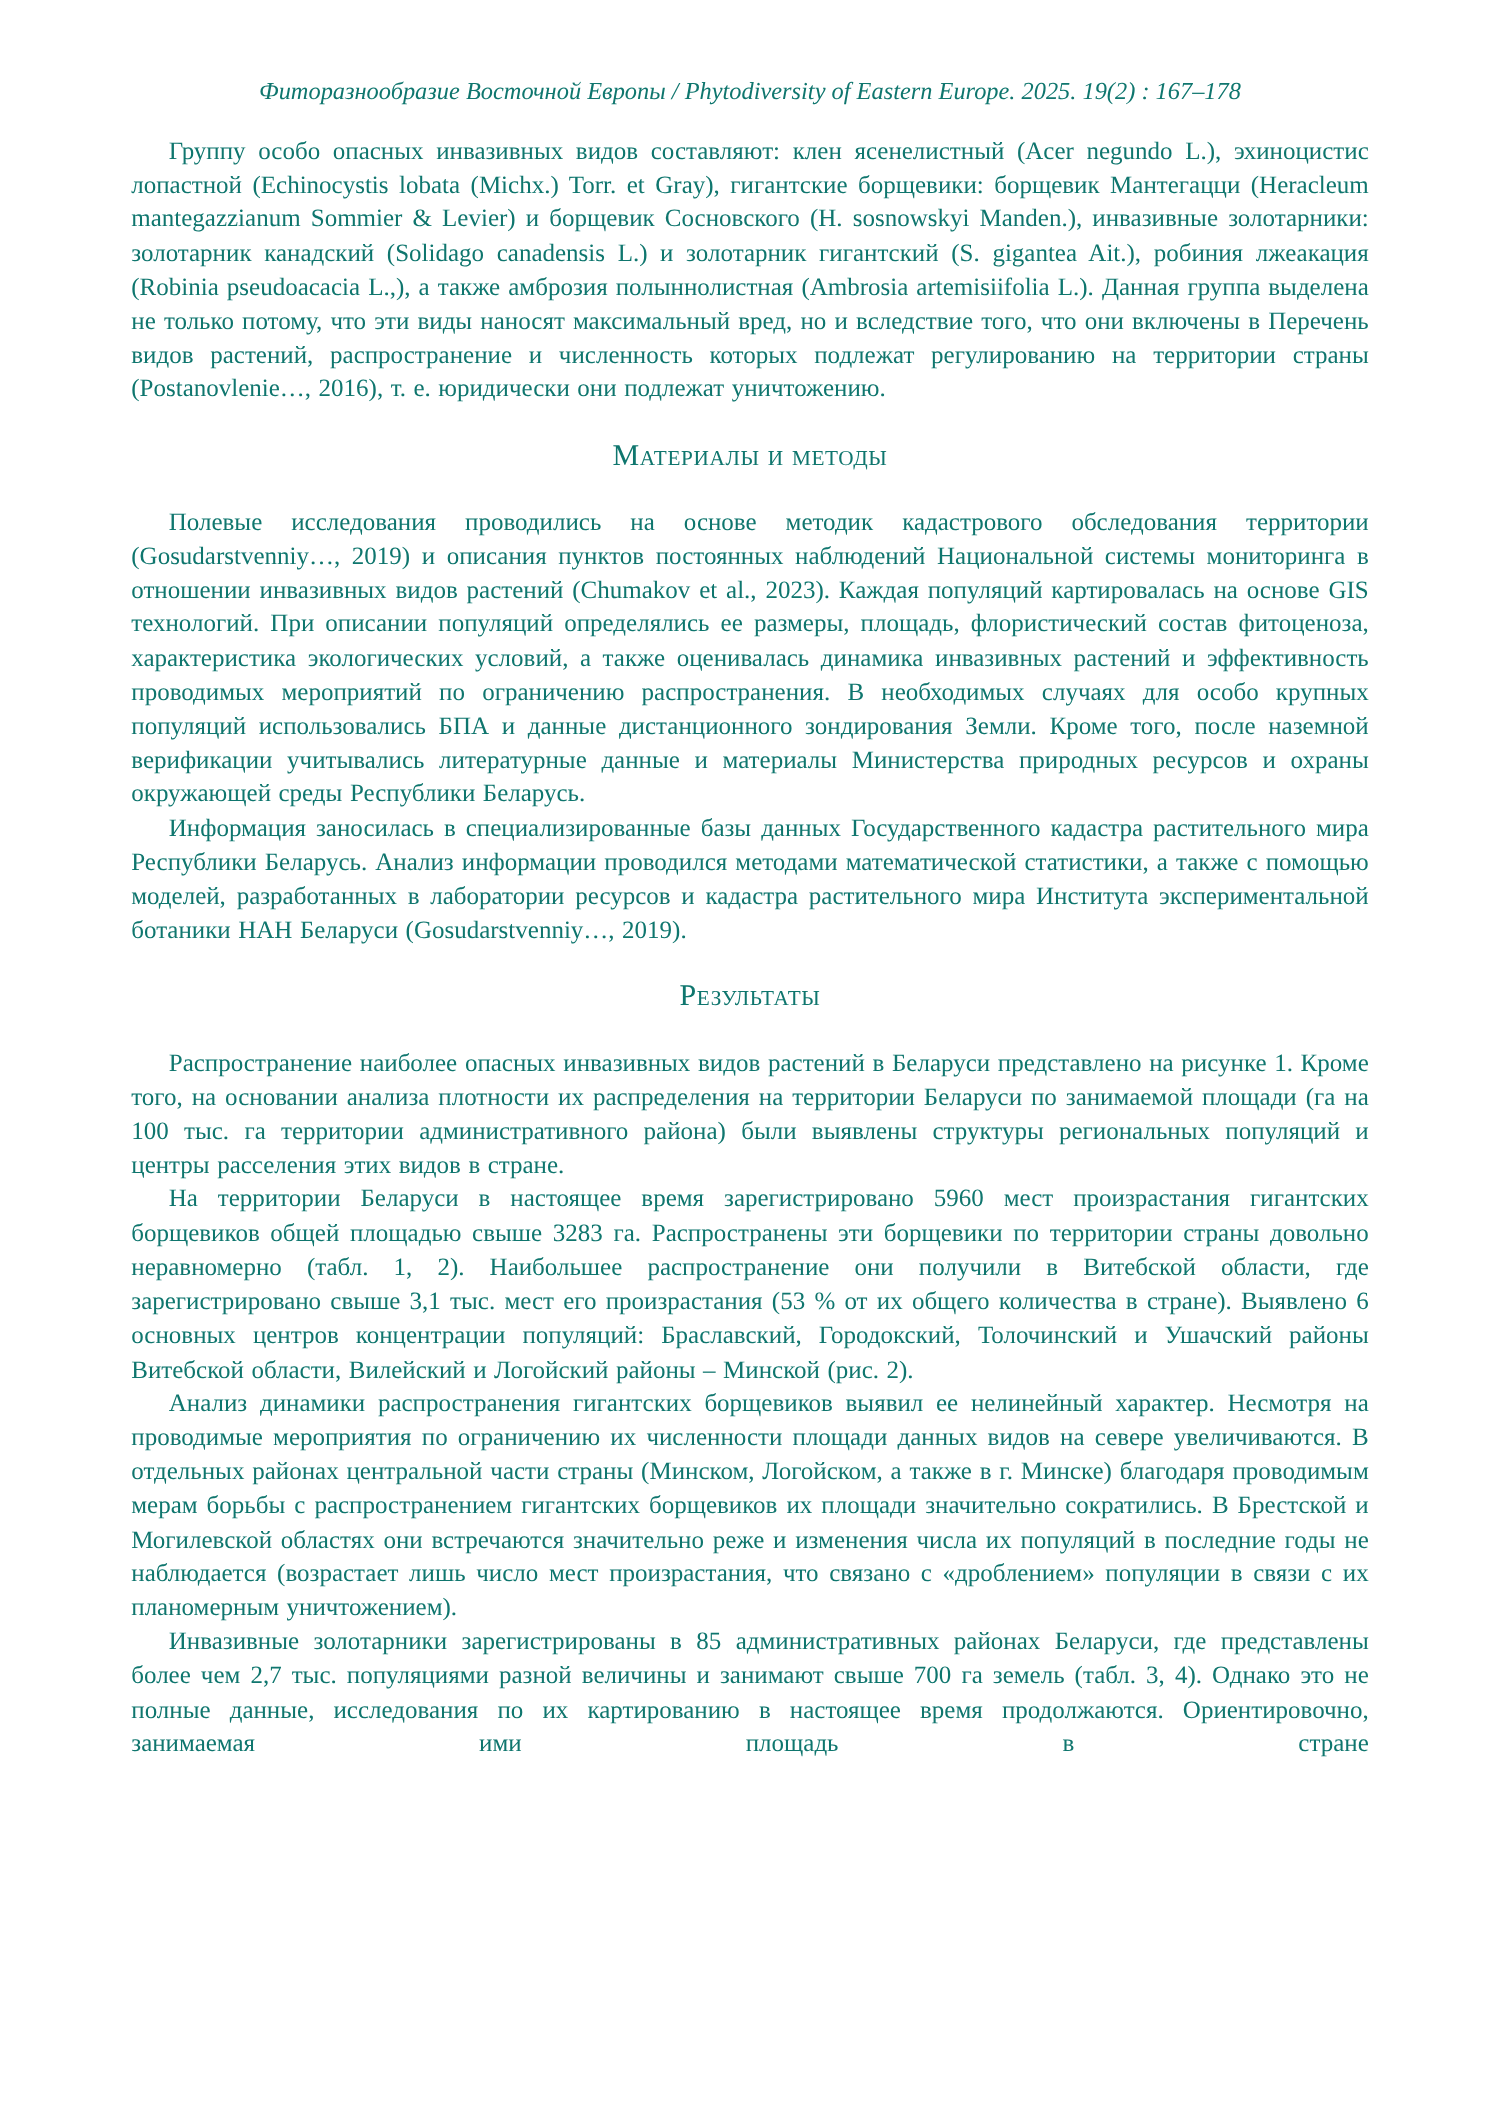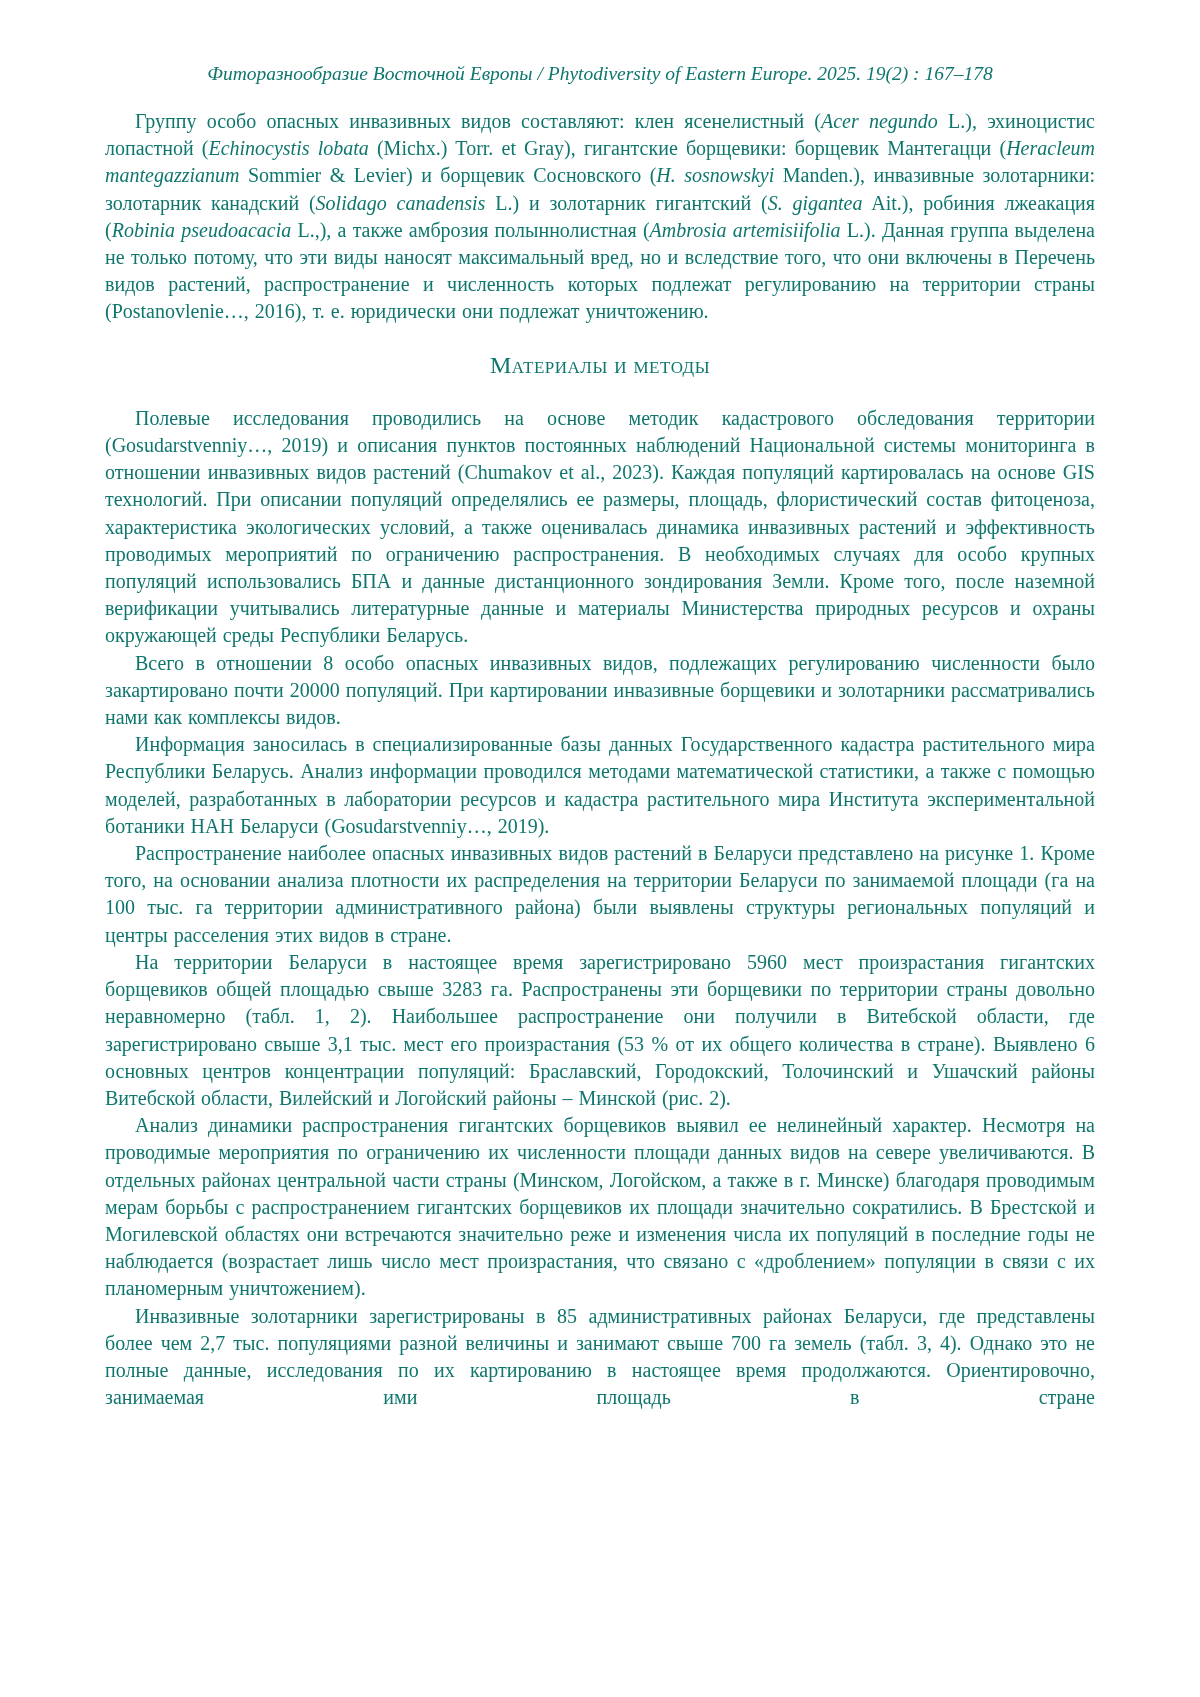--- a/index.html
+++ b/index.html
@@ -42,42 +42,41 @@
   .section-heading {
     font-variant: small-caps;
     font-weight: normal;
     font-size: 24px;
     letter-spacing: 0.5px;
     text-align: center;
     text-indent: 0;
     margin: 26px 0 26px 0;
   }
   .italic {
-    font-style: italic;
   }
   .page-footer {
     position: absolute;
     bottom: 52px;
     left: 0;
     right: 0;
     text-align: center;
     font-size: 20px;
   }
 </style>
 </head>
 <body>
 
 <div class="page">
   <div class="running-header">Фиторазнообразие Восточной Европы / Phytodiversity of Eastern Europe. 2025. 19(2) : 167–178</div>
 
   <div class="article-body">
       <p class="body-paragraph"><span>Группу особо опасных инвазивных видов составляют: клен ясенелистный (</span><span class="italic">Acer negundo</span><span> L.), эхиноцистис лопастной (</span><span class="italic">Echinocystis lobata</span><span> (Michx.) Torr. et Gray), гигантские борщевики: борщевик Мантегацци (</span><span class="italic">Heracleum mantegazzianum</span><span> Sommier &amp; Levier) и борщевик Сосновского (</span><span class="italic">H. sosnowskyi</span><span> Manden.), инвазивные золотарники: золотарник канадский (</span><span class="italic">Solidago canadensis</span><span> L.) и золотарник гигантский (</span><span class="italic">S. gigantea</span><span> Ait.), робиния лжеакация (</span><span class="italic">Robinia pseudoacacia</span><span> L.,), а также амброзия полыннолистная (</span><span class="italic">Ambrosia artemisiifolia</span><span> L.). Данная группа выделена не только потому, что эти виды наносят максимальный вред, но и вследствие того, что они включены в Перечень видов растений, распространение и численность которых подлежат регулированию на территории страны (Postanovlenie…, 2016), т. е. юридически они подлежат уничтожению.</span></p>
       <h2 class="section-heading">Материалы и методы</h2>
       <p class="body-paragraph"><span>Полевые исследования проводились на основе методик кадастрового обследования территории (Gosudarstvenniy…, 2019) и описания пунктов постоянных наблюдений Национальной системы мониторинга в отношении инвазивных видов растений (Chumakov et al., 2023). Каждая популяций картировалась на основе GIS технологий. При описании популяций определялись ее размеры, площадь, флористический состав фитоценоза, характеристика экологических условий, а также оценивалась динамика инвазивных растений и эффективность проводимых мероприятий по ограничению распространения. В необходимых случаях для особо крупных популяций использовались БПА и данные дистанционного зондирования Земли. Кроме того, после наземной верификации учитывались литературные данные и материалы Министерства природных ресурсов и охраны окружающей среды Республики Беларусь.</span></p>
-      <p class="body-paragraph"><span>Всего в отношении 8 особо опасных инвазивных видов, подлежащих регулированию численности было закартировано почти 20000 популяций. При картировании инвазивные борщевики и золотарники рассматривались нами как комплексы видов.</span></p>
       <p class="body-paragraph"><span>Информация заносилась в специализированные базы данных Государственного кадастра растительного мира Республики Беларусь. Анализ информации проводился методами математической статистики, а также с помощью моделей, разработанных в лаборатории ресурсов и кадастра растительного мира Института экспериментальной ботаники НАН Беларуси (Gosudarstvenniy…, 2019).</span></p>
+      <h2 class="section-heading">Результаты</h2>
       <p class="body-paragraph"><span>Распространение наиболее опасных инвазивных видов растений в Беларуси представлено на рисунке 1. Кроме того, на основании анализа плотности их распределения на территории Беларуси по занимаемой площади (га на 100 тыс. га территории административного района) были выявлены структуры региональных популяций и центры расселения этих видов в стране.</span></p>
       <p class="body-paragraph"><span>На территории Беларуси в настоящее время зарегистрировано 5960 мест произрастания гигантских борщевиков общей площадью свыше 3283 га. Распространены эти борщевики по территории страны довольно неравномерно (табл. 1, 2). Наибольшее распространение они получили в Витебской области, где зарегистрировано свыше 3,1 тыс. мест его произрастания (53 % от их общего количества в стране). Выявлено 6 основных центров концентрации популяций: Браславский, Городокский, Толочинский и Ушачский районы Витебской области, Вилейский и Логойский районы – Минской (рис. 2).</span></p>
       <p class="body-paragraph"><span>Анализ динамики распространения гигантских борщевиков выявил ее нелинейный характер. Несмотря на проводимые мероприятия по ограничению их численности площади данных видов на севере увеличиваются. В отдельных районах центральной части страны (Минском, Логойском, а также в г. Минске) благодаря проводимым мерам борьбы с распространением гигантских борщевиков их площади значительно сократились. В Брестской и Могилевской областях они встречаются значительно реже и изменения числа их популяций в последние годы не наблюдается (возрастает лишь число мест произрастания, что связано с «дроблением» популяции в связи с их планомерным уничтожением).</span></p>
       <p class="body-paragraph continued"><span>Инвазивные золотарники зарегистрированы в 85 административных районах Беларуси, где представлены более чем 2,7 тыс. популяциями разной величины и занимают свыше 700 га земель (табл. 3, 4). Однако это не полные данные, исследования по их картированию в настоящее время продолжаются. Ориентировочно, занимаемая ими площадь в стране</span></p>
     </div>
 
 </div>
 
 </body></html>

